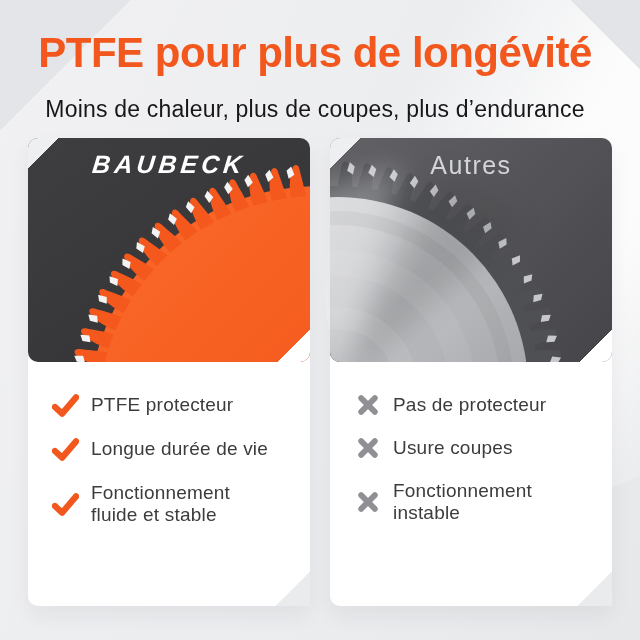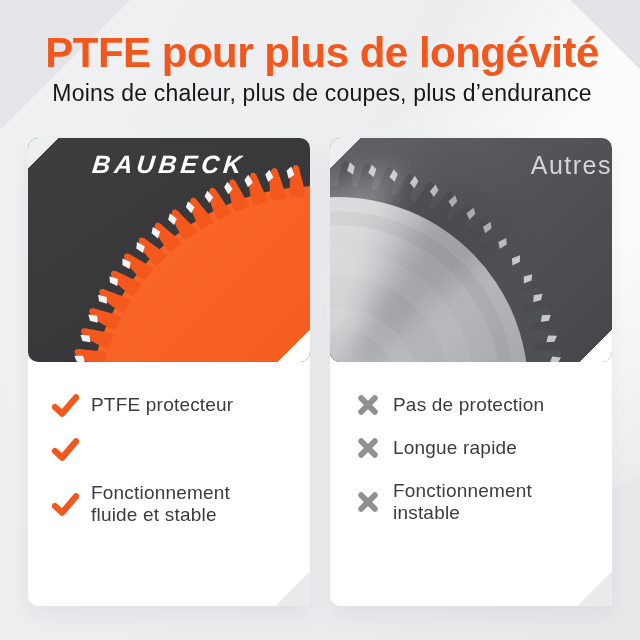--- a/index.html
+++ b/index.html
@@ -15,45 +15,45 @@
   .deco-tl{top:0;left:0;width:130px;height:130px;
     background:linear-gradient(to top left,rgba(0,0,0,0) 50%,#e4e5e8 50%);}
   .deco-swoosh{top:-140px;right:-170px;width:420px;height:640px;
     transform:rotate(30deg);border-radius:180px;
     background:linear-gradient(to right,rgba(255,255,255,0),#ffffff 40%,#ffffff 62%,rgba(255,255,255,0));
     opacity:.85;}
   .deco-tr{top:0;right:0;width:70px;height:70px;
     background:linear-gradient(to top right,rgba(0,0,0,0) 50%,#e3e4e7 50%);}
 
   
-  .header{position:absolute;top:30px;left:12px;width:620px;text-align:center;z-index:2;}
+  .header{position:absolute;top:30px;left:5px;width:620px;text-align:center;z-index:2;}
   .title{font-size:42px;line-height:1.1;font-weight:bold;letter-spacing:-.5px;
     color:var(--accent,#f2571e);}
-  .subtitle{margin-top:4px;font-size:23px;color:var(--text-dark,#17171a);letter-spacing:.2px;text-align:center;}
+  .subtitle{margin-top:20px;font-size:23px;color:var(--text-dark,#17171a);letter-spacing:.2px;text-align:center;}
 
   
   .columns{position:absolute;top:138px;left:28px;width:584px;display:flex;gap:20px;z-index:1;}
   .card{position:relative;width:282px;height:468px;background:var(--card,#fff);
     border-radius:10px;box-shadow:0 10px 22px rgba(40,40,45,.06);}
   .card::after{content:"";position:absolute;right:0;bottom:0;width:34px;height:34px;
     background:linear-gradient(to bottom right,rgba(0,0,0,0) calc(50% - .5px),#eaebed 50%);}
 
   .panel{position:absolute;top:0;left:0;width:282px;height:224px;border-radius:10px;overflow:hidden;}
   .panel::before{content:"";position:absolute;top:0;left:0;width:30px;height:30px;z-index:6;
     background:linear-gradient(to top left,rgba(0,0,0,0) calc(50% - .5px),#eeeff1 50%);}
   .panel::after{content:"";position:absolute;right:0;bottom:0;width:32px;height:32px;z-index:6;
     background:linear-gradient(to bottom right,rgba(0,0,0,0) calc(50% - .5px),var(--card,#fff) 50%);}
   .panel-left{background:linear-gradient(145deg,#3e3e40,#333335);}
   .panel-right{background:linear-gradient(135deg,#626266,#454549);}
   .panel svg{position:absolute;top:0;left:0;display:block;}
 
   .brand{position:absolute;top:12px;left:0;width:100%;text-align:center;z-index:4;
     color:var(--brand-text,#fff);font-size:25px;font-weight:bold;font-style:italic;
     letter-spacing:4px;transform:skewX(-6deg);}
-  .competitor{position:absolute;top:13px;left:0;width:100%;text-align:right;z-index:4;
+  .competitor{position:absolute;top:13px;left:0;width:100%;text-align:center;z-index:4;
     color:var(--autres-text,#d4d5d7);font-size:25px;letter-spacing:1.5px;}
 
   .features{position:absolute;top:224px;left:0;right:0;bottom:0;
     padding:32px 14px 0 24px;display:flex;flex-direction:column;gap:21px;box-sizing:border-box;}
   .feature{display:flex;align-items:center;gap:12px;}
   .ficon{width:27px;flex:0 0 27px;display:flex;justify-content:center;align-items:center;}
   .flabel{font-size:19px;line-height:1.16;color:var(--text-body,#3c3c3e);
     white-space:pre-line;letter-spacing:.2px;}
 </style>
 </head>
@@ -112,20 +112,21 @@
               </svg>
           </span>
           <span class="flabel">PTFE protecteur</span>
         </div>
         <div class="feature">
           <span class="ficon">
             <svg width="27" height="23" viewBox="0 0 28 24">
                 <path d="M3 13.5 L10.5 20.5 L25 3.5" fill="none" stroke="#f2571e" stroke-width="6.5" stroke-linecap="round" stroke-linejoin="round"></path>
               </svg>
           </span>
+          <span class="flabel">Longue durée de vie</span>
         </div>
         <div class="feature">
           <span class="ficon">
             <svg width="27" height="23" viewBox="0 0 28 24">
                 <path d="M3 13.5 L10.5 20.5 L25 3.5" fill="none" stroke="#f2571e" stroke-width="6.5" stroke-linecap="round" stroke-linejoin="round"></path>
               </svg>
           </span>
           <span class="flabel">Fonctionnement
 fluide et stable</span>
         </div>
@@ -174,29 +175,29 @@
         </svg>
         <div class="competitor">Autres</div>
       </div>
       <div class="features">
         <div class="feature">
           <span class="ficon">
             <svg width="22" height="22" viewBox="0 0 24 24">
                 <path d="M4.5 4.5 L19.5 19.5 M19.5 4.5 L4.5 19.5" fill="none" stroke="#909094" stroke-width="6.2" stroke-linecap="round"></path>
               </svg>
           </span>
-          <span class="flabel">Pas de protection</span>
+          <span class="flabel">Pas de protecteur</span>
         </div>
         <div class="feature">
           <span class="ficon">
             <svg width="22" height="22" viewBox="0 0 24 24">
                 <path d="M4.5 4.5 L19.5 19.5 M19.5 4.5 L4.5 19.5" fill="none" stroke="#909094" stroke-width="6.2" stroke-linecap="round"></path>
               </svg>
           </span>
-          <span class="flabel">Longue rapide</span>
+          <span class="flabel">Usure coupes</span>
         </div>
         <div class="feature">
           <span class="ficon">
             <svg width="22" height="22" viewBox="0 0 24 24">
                 <path d="M4.5 4.5 L19.5 19.5 M19.5 4.5 L4.5 19.5" fill="none" stroke="#909094" stroke-width="6.2" stroke-linecap="round"></path>
               </svg>
           </span>
           <span class="flabel">Fonctionnement
 instable</span>
         </div>

